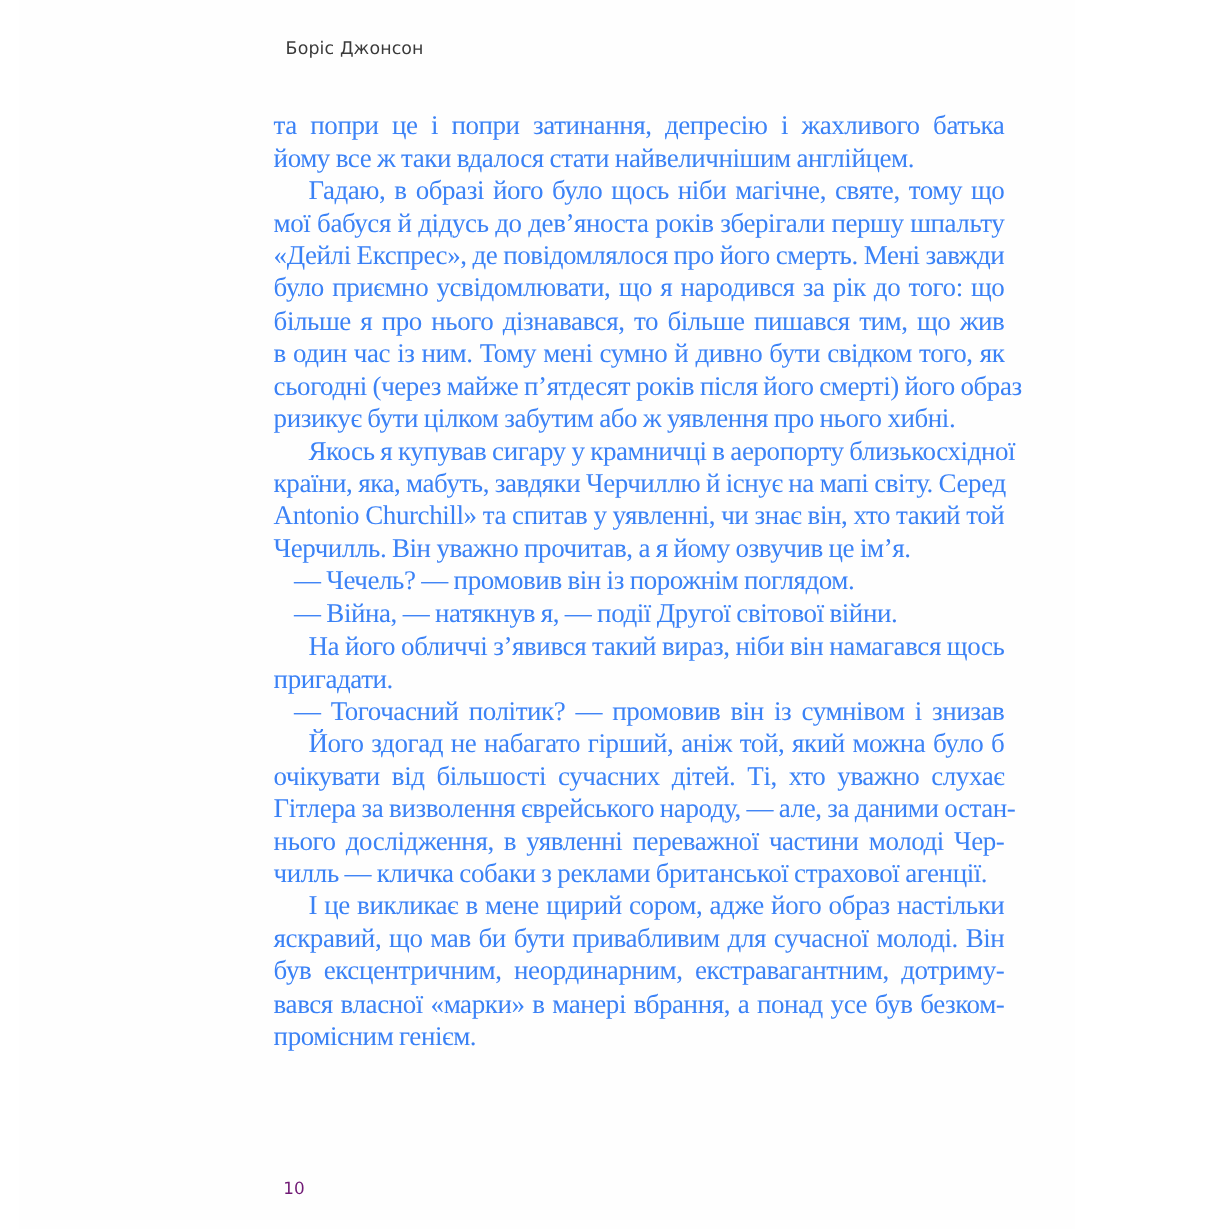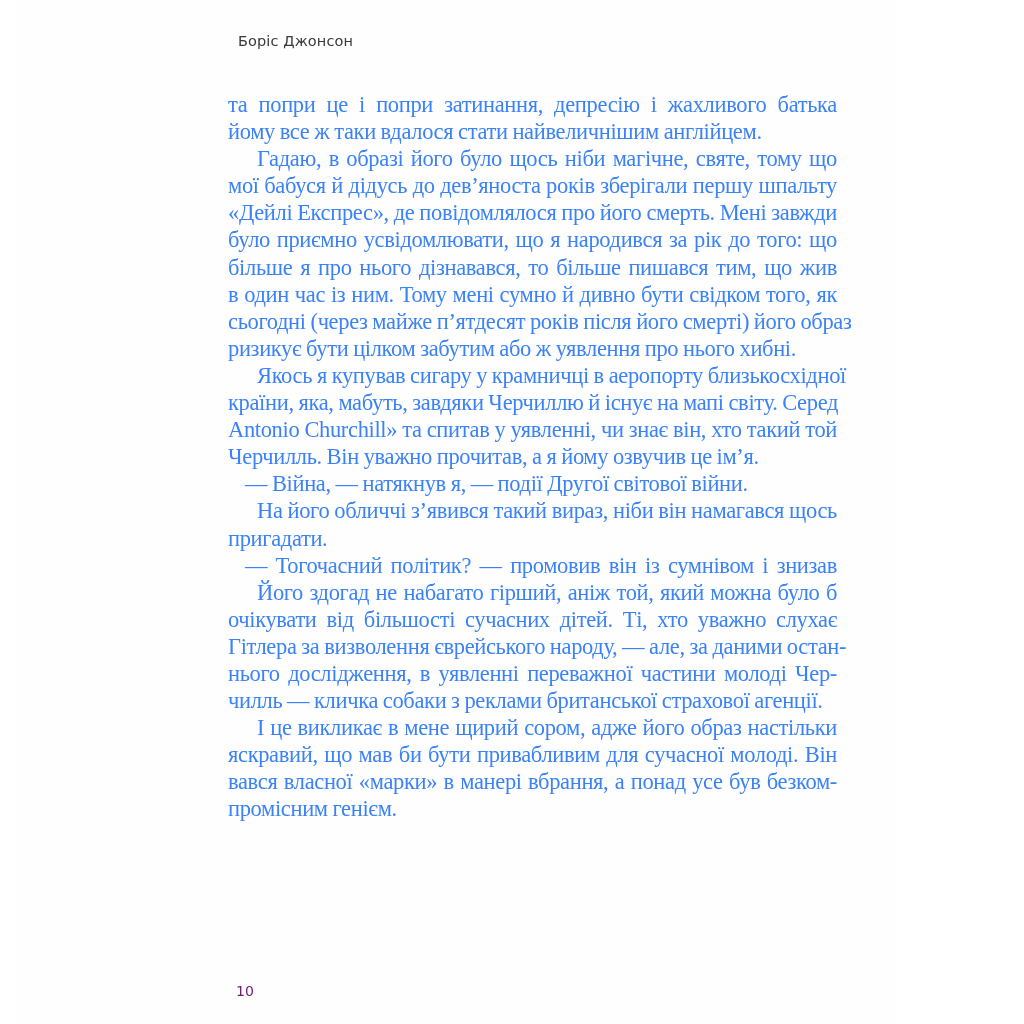--- a/index.html
+++ b/index.html
@@ -80,29 +80,31 @@
     <span class="line">«Дейлі Експрес», де повідомлялося про його смерть. Мені завжди</span>
     <span class="line">було приємно усвідомлювати, що я народився за рік до того: що</span>
     <span class="line">більше я про нього дізнавався, то більше пишався тим, що жив</span>
     <span class="line">в один час із ним. Тому мені сумно й дивно бути свідком того, як</span>
     <span class="line">сьогодні (через майже п’ятдесят років після його смерті) його образ</span>
     <span class="line last">ризикує бути цілком забутим або ж уявлення про нього хибні.</span>
     <span class="line indent">Якось я купував сигару у крамничці в аеропорту близькосхідної</span>
     <span class="line">країни, яка, мабуть, завдяки Черчиллю й існує на мапі світу. Серед</span>
     <span class="line">Antonio Churchill» та спитав у уявленні, чи знає він, хто такий той</span>
     <span class="line last">Черчилль. Він уважно прочитав, а я йому озвучив це ім’я.</span>
+    <span class="line dialog last">— Чечель? — промовив він із порожнім поглядом.</span>
     <span class="line dialog last">— Війна, — натякнув я, — події Другої світової війни.</span>
     <span class="line indent">На його обличчі з’явився такий вираз, ніби він намагався щось</span>
     <span class="line last">пригадати.</span>
     <span class="line dialog">— Тогочасний політик? — промовив він із сумнівом і знизав</span>
     <span class="line indent">Його здогад не набагато гірший, аніж той, який можна було б</span>
     <span class="line">очікувати від більшості сучасних дітей. Ті, хто уважно слухає</span>
     <span class="line">Гітлера за визволення єврейського народу, — але, за даними остан-</span>
     <span class="line">нього дослідження, в уявленні переважної частини молоді Чер-</span>
     <span class="line last">чилль — кличка собаки з реклами британської страхової агенції.</span>
     <span class="line indent">І це викликає в мене щирий сором, адже його образ настільки</span>
     <span class="line">яскравий, що мав би бути привабливим для сучасної молоді. Він</span>
+    <span class="line">був ексцентричним, неординарним, екстравагантним, дотриму-</span>
     <span class="line">вався власної «марки» в манері вбрання, а понад усе був безком-</span>
     <span class="line last">промісним генієм.</span>
   </div>
 
   <div class="folio">10</div>
 </div>
 
 </body></html>

